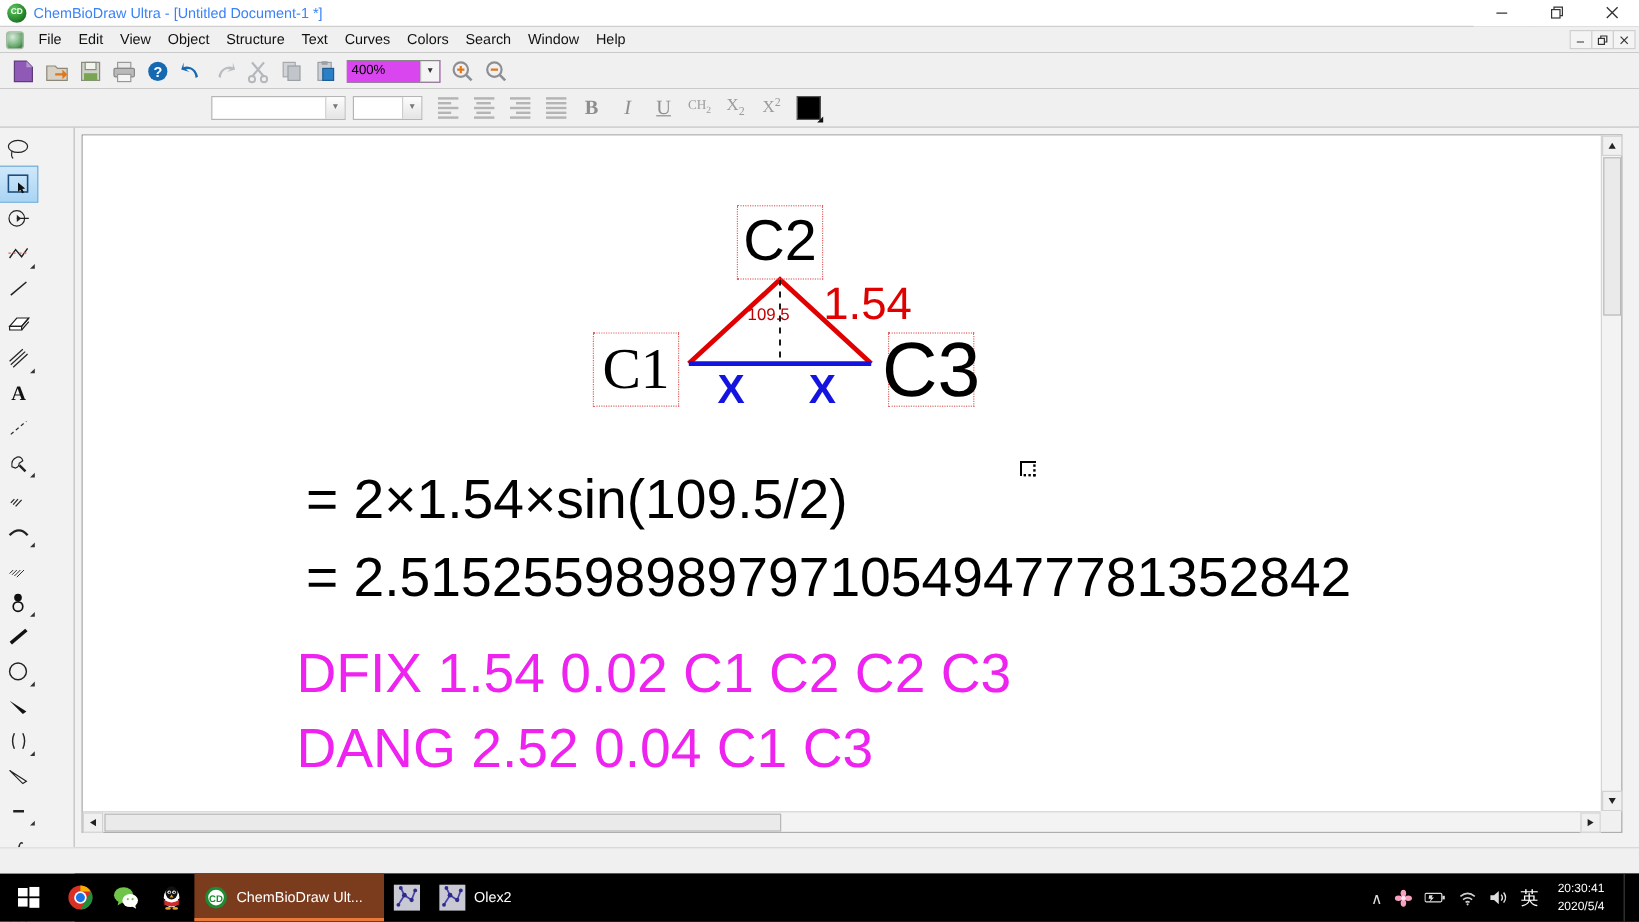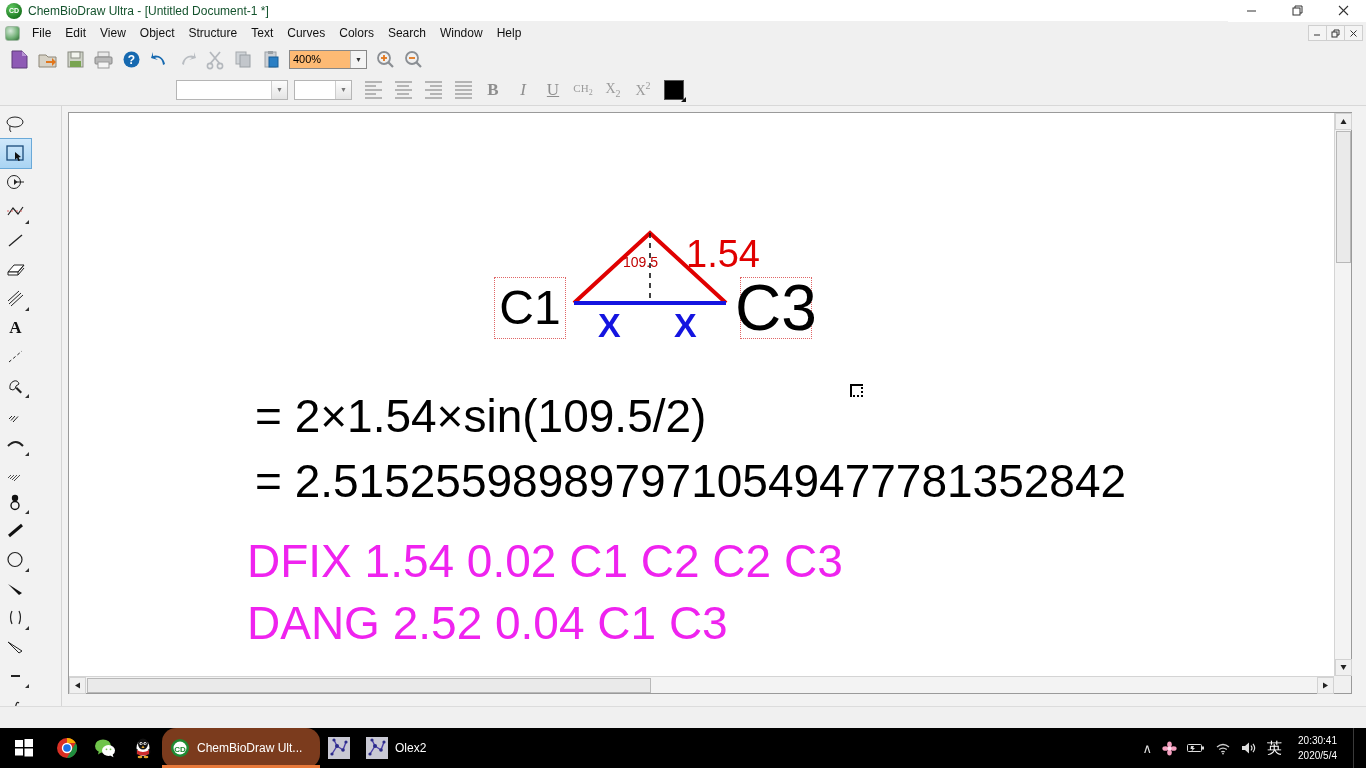--- a/index.html
+++ b/index.html
@@ -20,21 +20,21 @@
     width: 16px; height: 16px; margin-left: 6px; margin-right: 6px;
     border-radius: 50%;
     background: radial-gradient(circle at 35% 30%, #5fc85f, #1d7a23 70%, #0d4a12);
     position: relative; flex: none;
   }
   .app-logo::after {
     content: "CD"; position: absolute; left: 0; top: 0; width: 16px; height: 16px;
     font-size: 7px; color: #fff; text-align: center; line-height: 16px;
     font-family: "Liberation Sans", sans-serif; font-weight: bold;
   }
-  .title-text { font-size: 12px; color: #14532d; white-space: nowrap; }
+  .title-text { font-size: 12px; color: #3b82f6; white-space: nowrap; }
   .win-ctrls { margin-left: auto; display: flex; height: 22px; }
   .win-btn {
     width: 46px; height: 22px; display: flex; align-items: center; justify-content: center;
     font-size: 13px; color: #222; background: #fff;
   }
 
   
   .menubar {
     position: absolute; left: 0; top: 22px; width: 1366px; height: 22px;
     background: #f0f0f0; display: flex; align-items: center;
@@ -64,21 +64,21 @@
     position: absolute; left: 0; top: 74px; width: 1366px; height: 32px;
     background: #f0f0f0; display: flex; align-items: center; padding-left: 176px;
     border-bottom: 1px solid #d8d8d8;
   }
   .tb-btn {
     width: 28px; height: 26px; display: flex; align-items: center; justify-content: center;
     flex: none;
   }
 
   .zoom-combo {
-    width: 78px; height: 19px; border: 1px solid #888; background: #fdba74;
+    width: 78px; height: 19px; border: 1px solid #888; background: #d946ef;
     display: flex; align-items: center; margin: 0 4px; flex: none;
   }
   .zoom-combo .val {
     flex: 1; font-size: 11px; padding-left: 3px; color: #000;
     font-family: "Liberation Sans", sans-serif;
   }
   .zoom-combo .arrow {
     width: 16px; height: 17px; border-left: 1px solid #bbb; background: #f4f4f4;
     display: flex; align-items: center; justify-content: center; font-size: 7px; color: #333;
   }
@@ -182,21 +182,21 @@
     background: #f0f0f0; border-top: 1px solid #dcdcdc;
   }
   .taskbar {
     position: absolute; left: 0; top: 728px; width: 1366px; height: 40px;
     background: #000000; display: flex; align-items: center;
   }
   .tb-item {
     height: 40px; display: flex; align-items: center; padding: 0 8px; color: #fff;
     font-size: 12px; gap: 7px; position: relative;
   }
-  .tb-item.active { background: #7b3b1d; border-radius: 14px; }
+  .tb-item.active { background: #7b3b1d; }
   .tb-item.active::after {
     content: ""; position: absolute; left: 0; right: 0; bottom: 0; height: 3px; background: #e8793a;
   }
   .tray { margin-left: auto; display: flex; align-items: center; height: 40px; padding-right: 6px; gap: 10px; }
   .tray-icon { color: #ddd; font-size: 13px; display: flex; align-items: center; }
   .clock { color: #fff; font-size: 10px; text-align: right; line-height: 15px; padding-left: 6px; }
   .show-desktop { width: 7px; height: 40px; border-left: 1px solid #3a3a3a; margin-left: 6px; }
   .start-btn { width: 48px; height: 40px; display: flex; align-items: center; justify-content: center; }
 </style>
 </head>
@@ -569,22 +569,25 @@
 
         <svg style="position:absolute;left:0;top:0" width="800" height="320">
 
           <polyline points="505,190 581,120 657,190" fill="none" stroke="#e00000" stroke-width="4"></polyline>
 
           <line x1="505" y1="190" x2="657" y2="190" stroke="#1414e0" stroke-width="4"></line>
 
           <line x1="581" y1="120" x2="581" y2="190" stroke="#111" stroke-width="1.6" stroke-dasharray="5,5"></line>
         </svg>
 
-        <div class="atom-label" style="left:425px; top:164px; width:72px; height:62px; font-size:48px;">
+        <div class="atom-label" style="left:425px; top:164px; width:72px; height:62px; font-size:48px;font-family:Liberation Serif, serif;">
           <span>C1</span>
+        </div>
+        <div class="atom-label" style="left:545px; top:58px; width:72px; height:62px; font-size:48px;">
+          <span>C2</span>
         </div>
         <div class="atom-label" style="left:671px; top:164px; width:72px; height:62px; font-size:64px;">
           <span>C3</span>
         </div>
 
         <div class="bond-label-red" style="left:617px; top:120px; font-size:38px;">
           <span>1.54</span>
         </div>
 
         <div class="ang-label" style="left:554px; top:141px; font-size:14px;">

